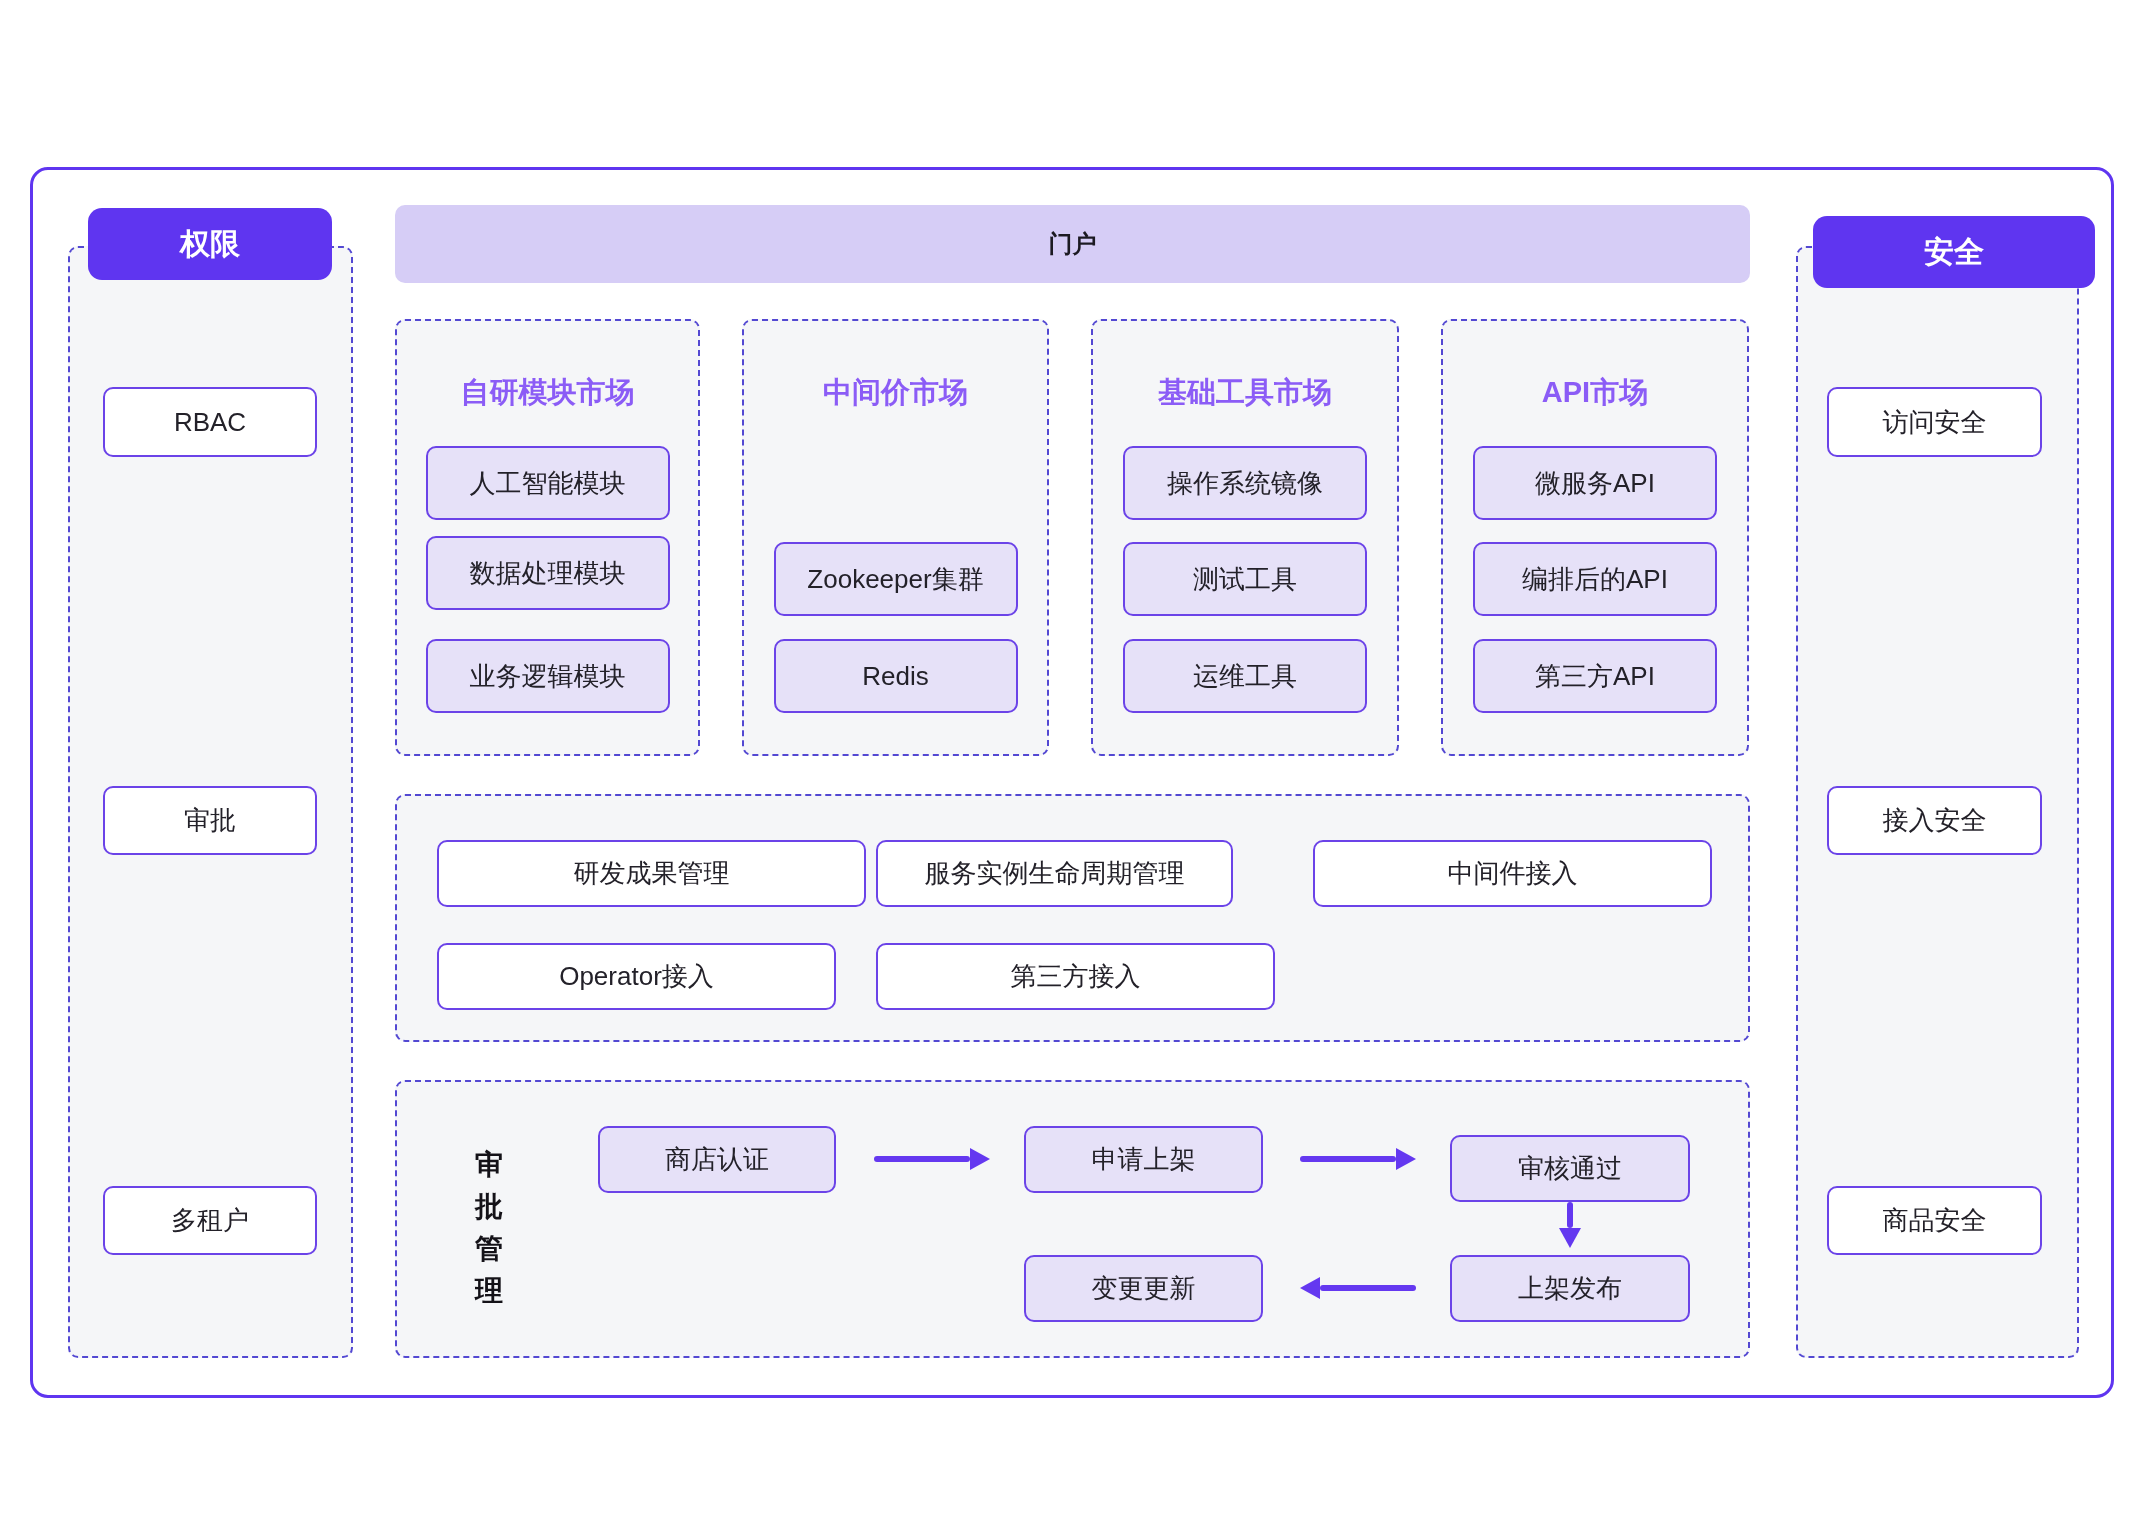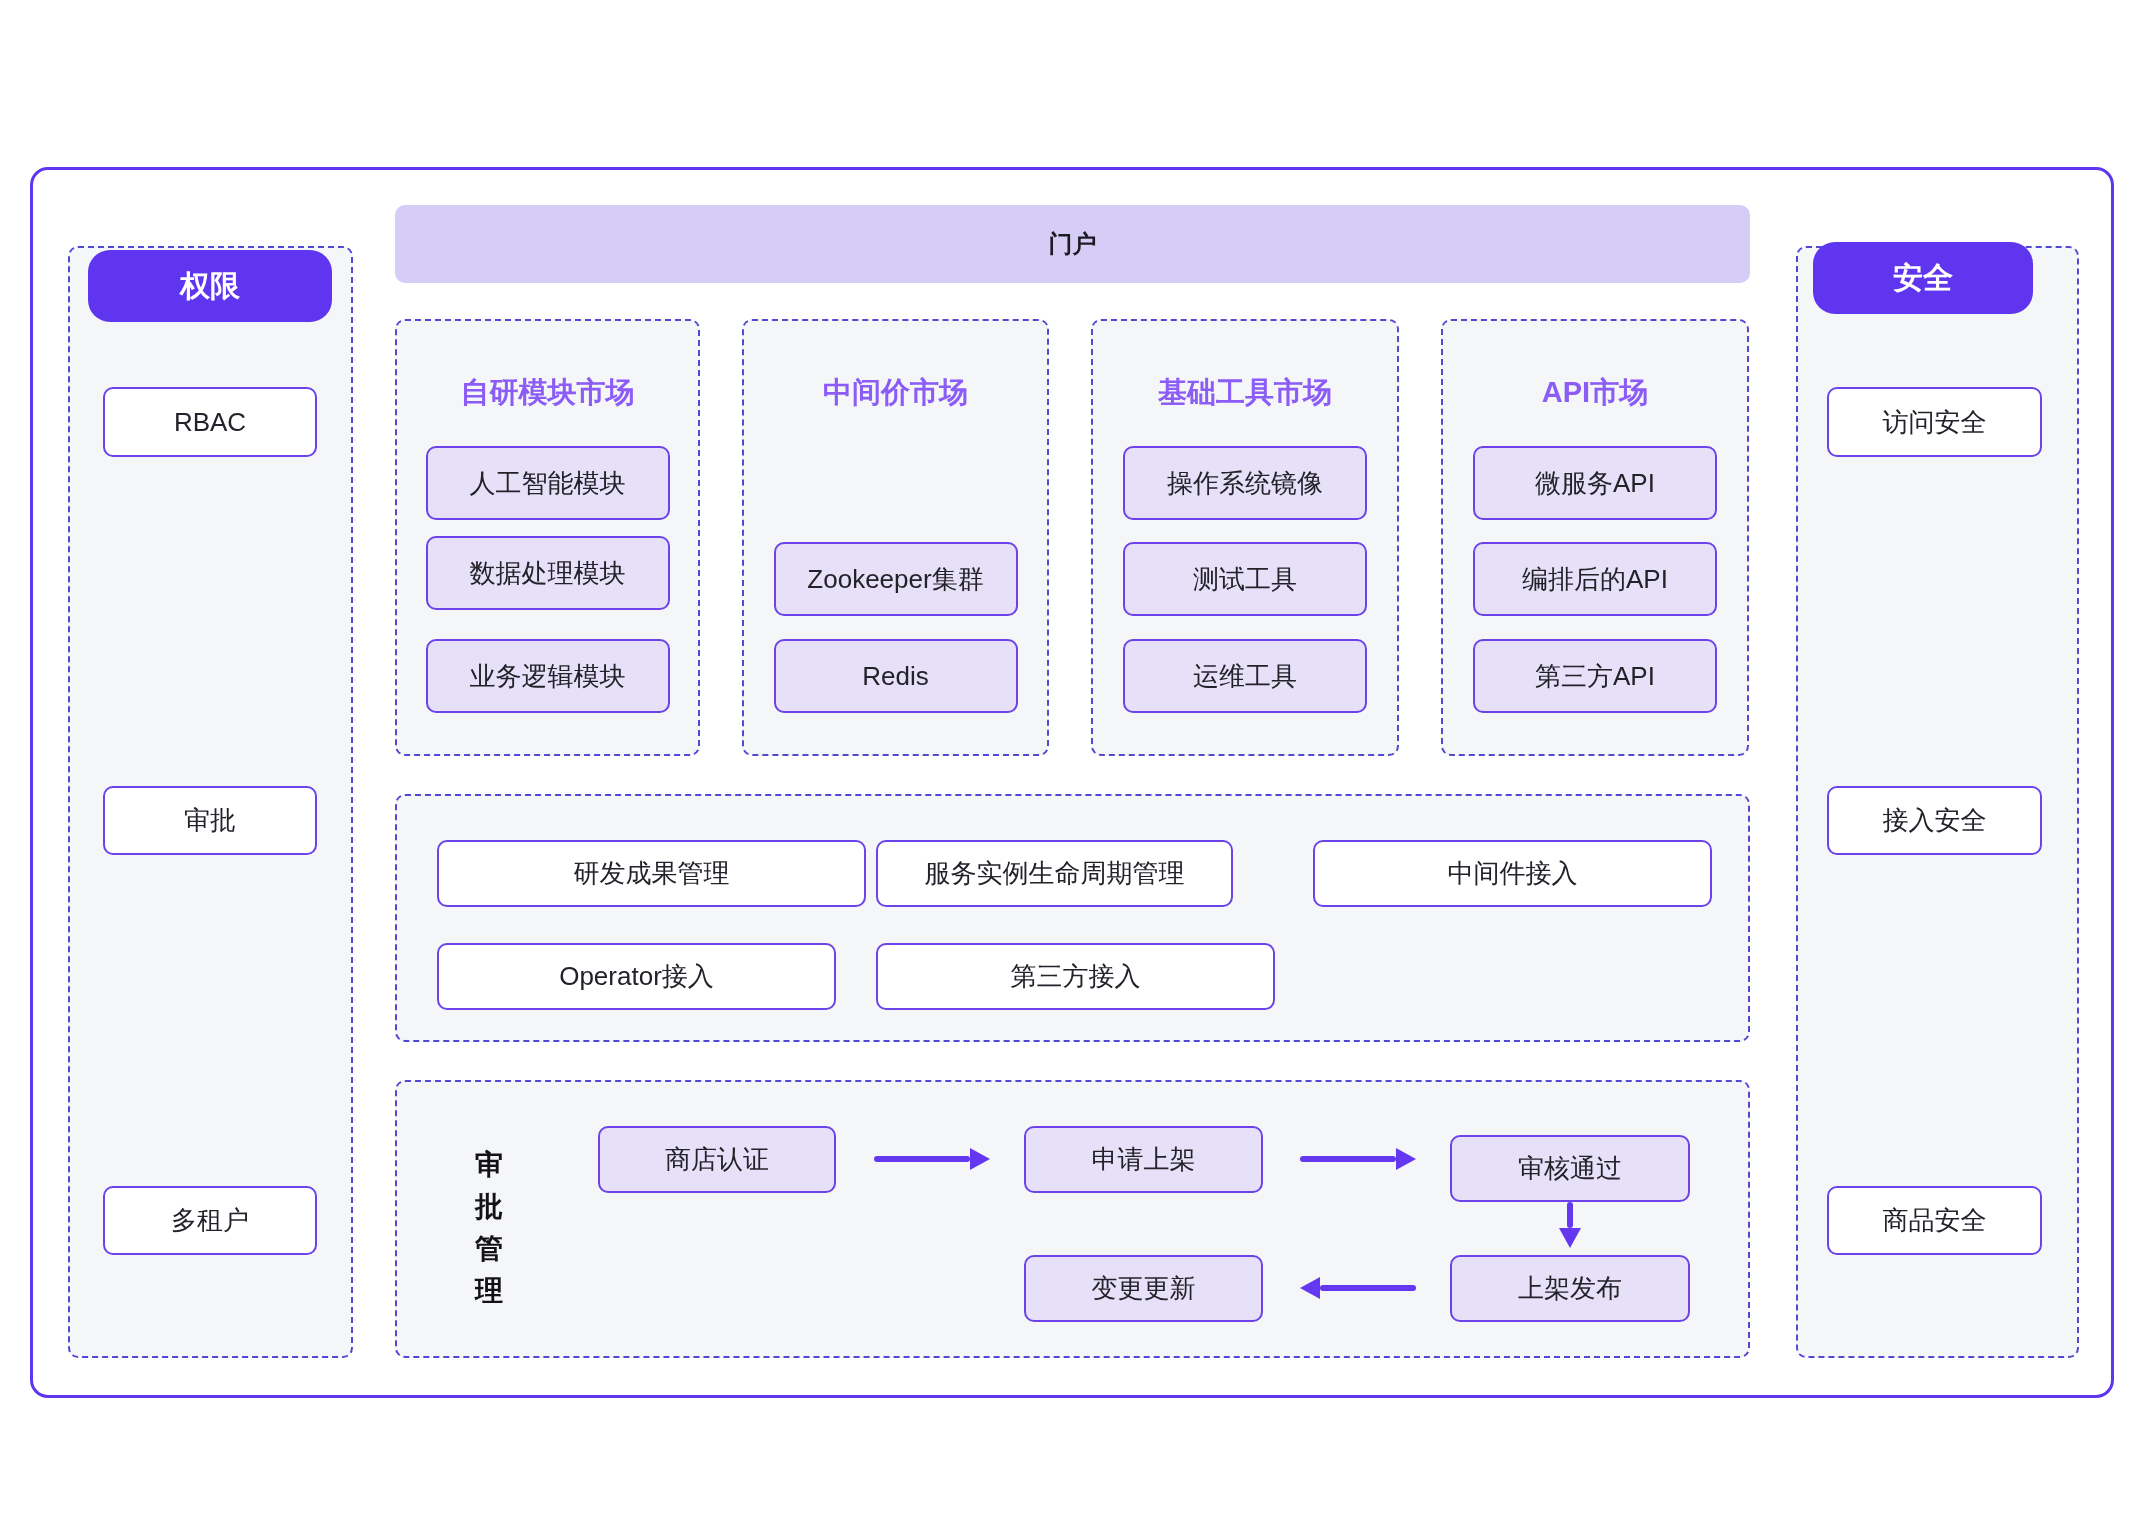--- a/index.html
+++ b/index.html
@@ -19,24 +19,23 @@
   }
   .abs{position:absolute;box-sizing:border-box;}
   .frame{
     left:30px;top:167px;width:2084px;height:1231px;
     border:3px solid var(--accent);border-radius:18px;background:#ffffff;
   }
   .dashed-panel{
     border:2px dashed var(--dashed);border-radius:10px;background:var(--panel-bg);
   }
   .col-header{
-    background:var(--accent);border-radius:22px;color:#ffffff;
+    background:var(--accent);border-radius:14px;color:#ffffff;
     font-size:30px;font-weight:bold;display:flex;align-items:center;justify-content:center;
     z-index:3;
-    margin-top:42px;
   }
   .portal-bar{
     left:395px;top:205px;width:1355px;height:78px;background:var(--portal-bar);
     border-radius:10px;display:flex;align-items:center;justify-content:center;
     font-size:24px;font-weight:bold;color:#1c1a22;z-index:2;
   }
   .node{
     display:flex;align-items:center;justify-content:center;
     font-size:26px;border:2px solid var(--item-border);border-radius:10px;
     background:#ffffff;color:var(--text);text-align:center;
@@ -134,18 +133,18 @@
   <div class="abs node fill" style="left:627px;top:173px;width:239px;height:67px;">变更更新</div>
   <div class="abs node fill" style="left:1053px;top:173px;width:240px;height:67px;">上架发布</div>
 
   <div class="abs arrow-line-h arrow-head-right" style="left:477px;top:74px;width:96px;"></div>
   <div class="abs arrow-line-h arrow-head-right" style="left:903px;top:74px;width:96px;"></div>
   <div class="abs arrow-line-v arrow-head-down" style="left:1170px;top:120px;height:26px;"></div>
   <div class="abs arrow-line-h arrow-head-left" style="left:923px;top:203px;width:96px;"></div>
 </div>
 
 <div class="abs dashed-panel" style="left:1796px;top:246px;width:283px;height:1112px;"></div>
-<div class="abs col-header" style="left:1813px;top:200px;width:220px;height:72px;">
+<div class="abs col-header" style="left:1813px;top:216px;width:282px;height:72px;">
   <span>安全</span>
 </div>
 <div class="abs node" style="left:1827px;top:387px;width:215px;height:70px;">访问安全</div>
 <div class="abs node" style="left:1827px;top:786px;width:215px;height:69px;">接入安全</div>
 <div class="abs node" style="left:1827px;top:1186px;width:215px;height:69px;">商品安全</div>
 
 </body></html>

